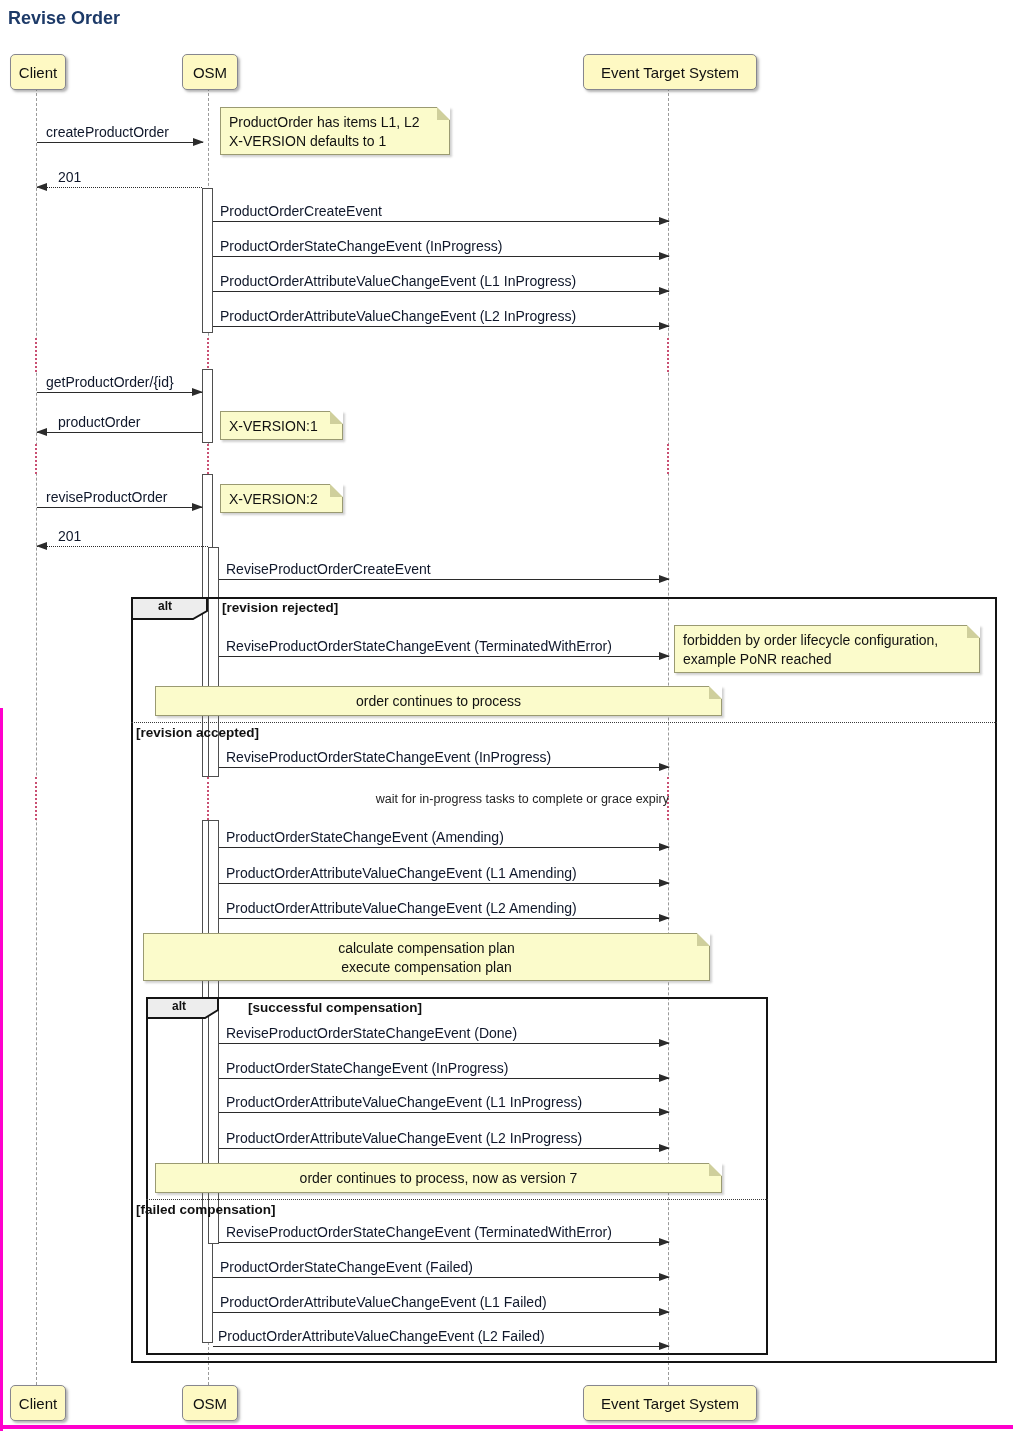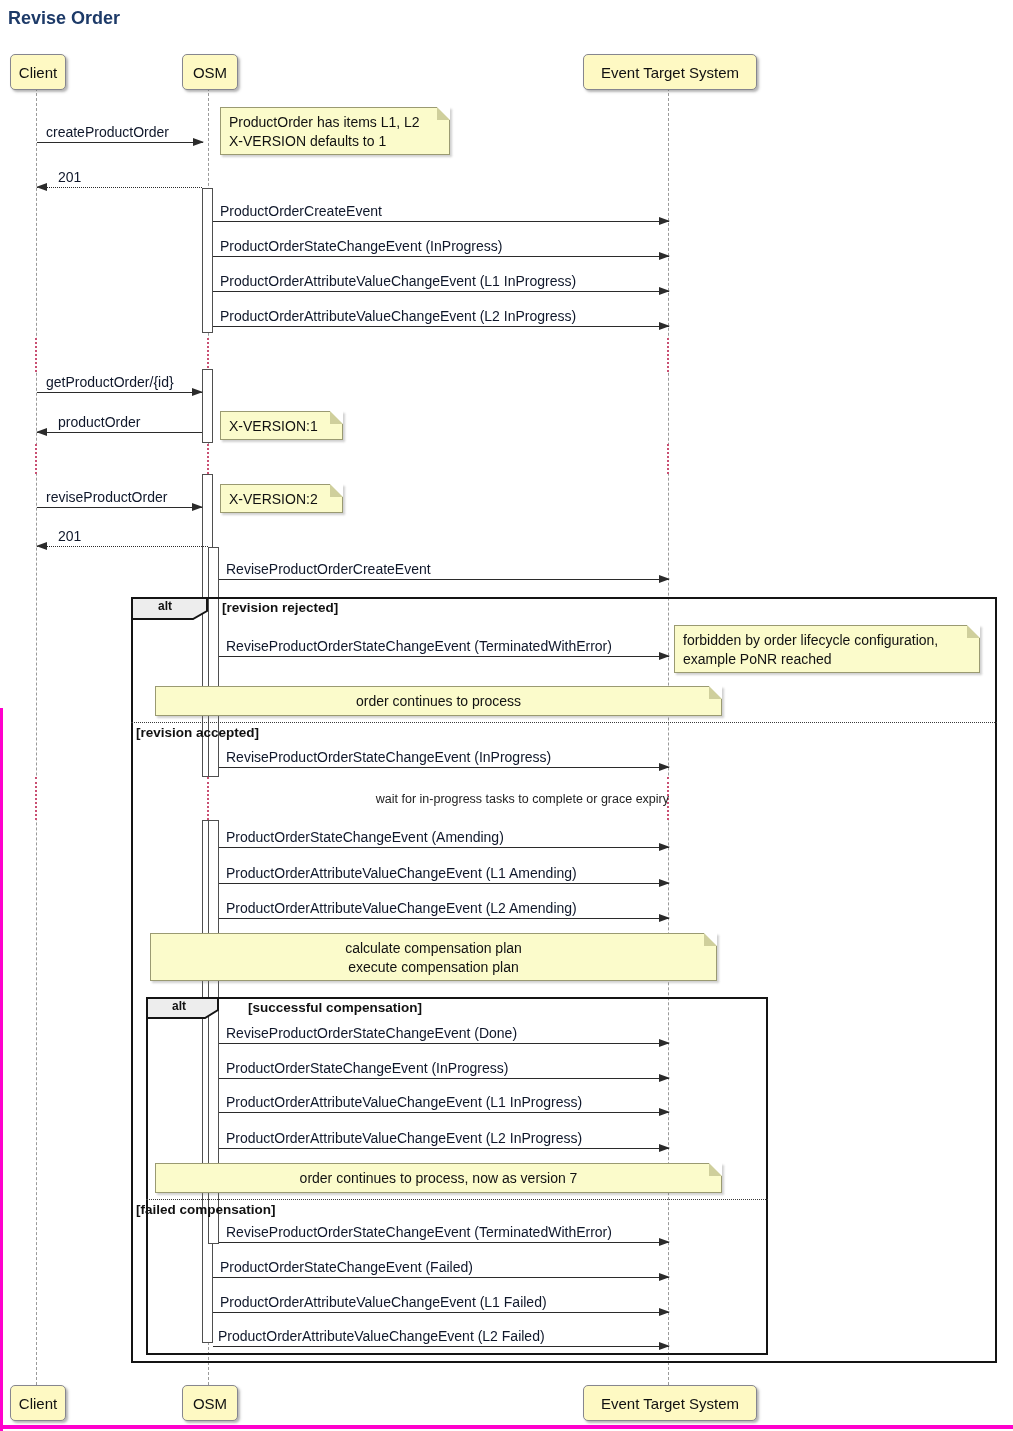--- a/index.html
+++ b/index.html
@@ -204,21 +204,21 @@
   <div class="note" style="left:220px;top:484px;width:123px;height:29px;">
     <span class="nline">X-VERSION:2</span>
   </div>
   <div class="note" style="left:674px;top:625px;width:306px;height:48px;">
     <span class="nline">forbidden by order lifecycle configuration,</span>
     <span class="nline">example PoNR reached</span>
   </div>
   <div class="note center" style="left:155px;top:686px;width:567px;height:30px;">
     <span class="nline">order continues to process</span>
   </div>
-  <div class="note center" style="left:150px;top:933px;width:567px;height:48px;">
+  <div class="note center" style="left:143px;top:933px;width:567px;height:48px;">
     <span class="nline">calculate compensation plan</span>
     <span class="nline">execute compensation plan</span>
   </div>
   <div class="note center" style="left:155px;top:1163px;width:567px;height:30px;">
     <span class="nline">order continues to process, now as version 7</span>
   </div>
 
   <div class="fragment" style="left:131px;top:597px;width:866px;height:766px;"></div>
   <svg class="frag-tab" style="left:131px;top:597px;" width="78" height="24">
     <polygon points="1,1 76,1 76,14 62,22 1,22" fill="#ededed" stroke="#141414" stroke-width="2"></polygon>

